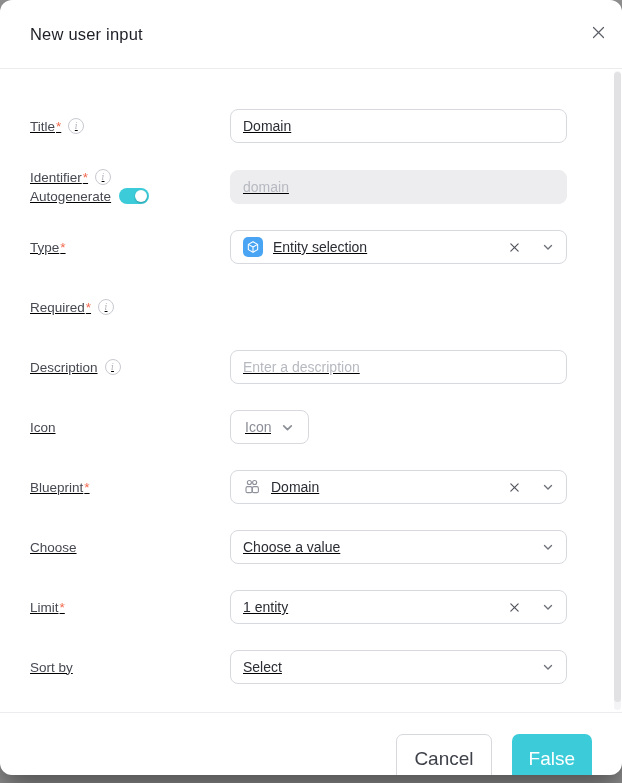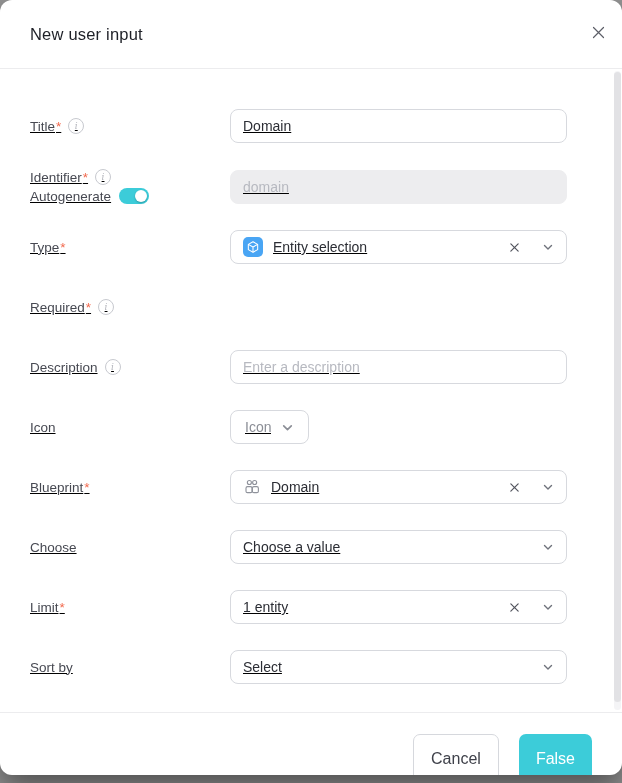--- a/index.html
+++ b/index.html
@@ -60,21 +60,21 @@
   
   .sb-track{position:absolute;top:71px;right:1px;width:7px;height:639px;background:#f4f4f6;border-radius:4px;}
   .sb-thumb{position:absolute;top:1px;left:0;width:7px;height:630px;background:#e2e2e5;border-radius:4px;}
   
   .footer{
     flex:none;height:63px;box-sizing:border-box;
     border-top:1px solid #ececee;
     display:flex;justify-content:flex-end;gap:20px;
     padding:21px 30px 0;
   }
-  .btn{height:50px;border-radius:7px;font-size:16px;display:flex;align-items:center;padding:16px 17px;cursor:pointer;font-family:inherit;}
+  .btn{height:50px;border-radius:7px;font-size:19px;display:flex;align-items:center;padding:16px 17px;cursor:pointer;font-family:inherit;}
   .btn-cancel{background:#fff;border:1px solid #d6d8dd;color:#3f414a;}
   .btn-create{background:#3cccd9;border:none;color:#ffffff;}
 </style>
 </head>
 <body>
 
 <div class="modal">
 
   <div class="header">
     <div class="title">New user input</div>

